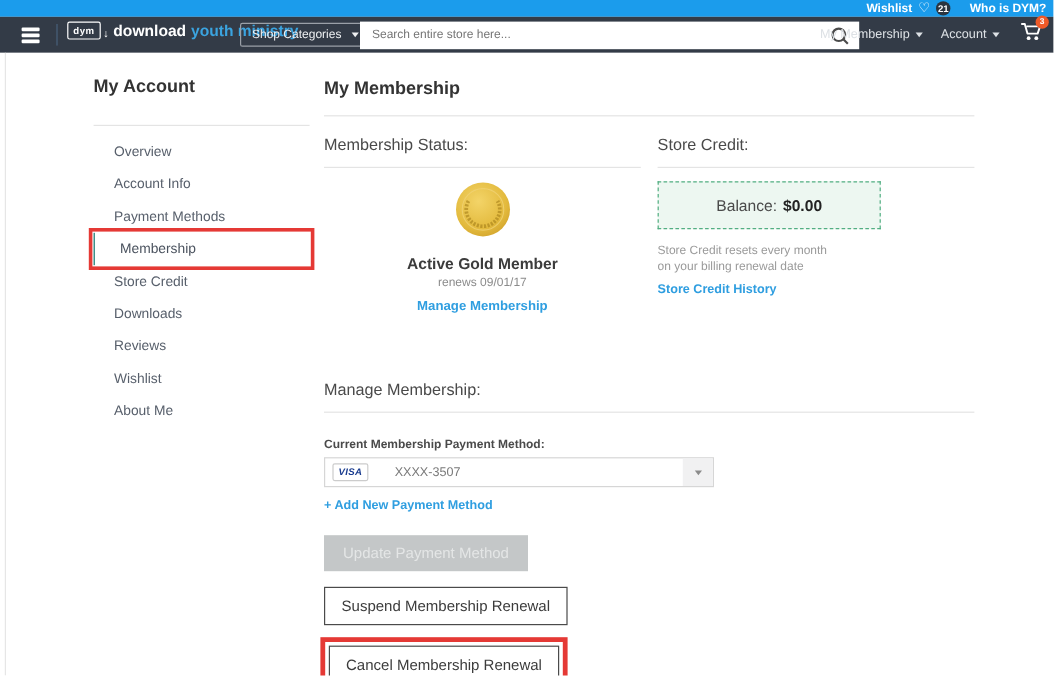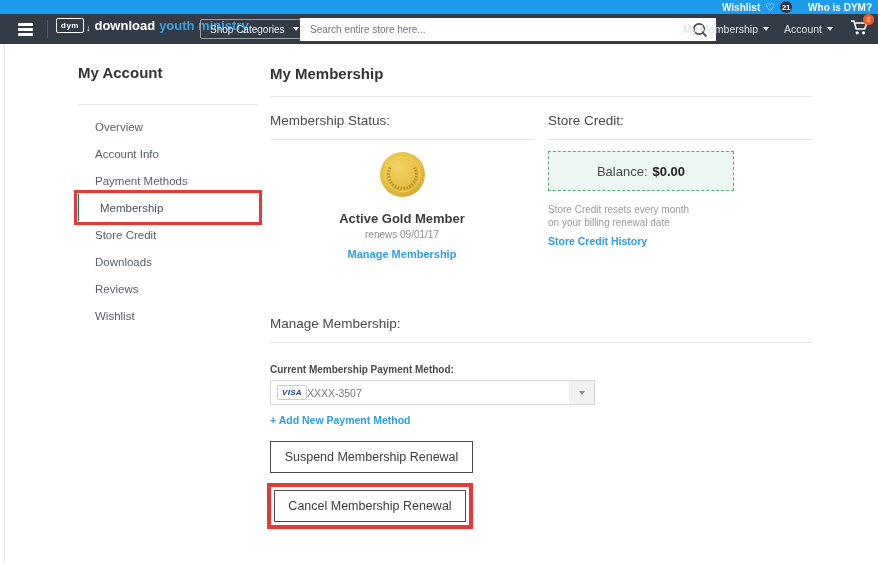--- a/index.html
+++ b/index.html
@@ -97,21 +97,21 @@
   .manage { margin-top:46px; }
   .pm-label { font-size:10px; font-weight:700; color:#4a4a4a; margin-top:21px; }
   .pm-select {
     margin-top:5px; width:325px; height:25px; border:1px solid #d6d6d6; background:#fff;
     display:flex; align-items:center; position:relative; cursor:pointer;
   }
   .visa-badge {
     margin-left:6px; border:1px solid #ccc; border-radius:2px; background:#fff;
     font-size:8px; font-weight:800; font-style:italic; color:#1a3c8f; padding:2px 4px; letter-spacing:.3px;
   }
-  .pm-number { font-size:10.5px; color:#7a7a7a; margin-left:0; }
+  .pm-number { font-size:10.5px; color:#7a7a7a; margin-left:22px; }
   .pm-arrow {
     position:absolute; right:0; top:0; width:25px; height:100%; background:#f1f1f2;
     display:flex; align-items:center; justify-content:center; color:#8b8b8b;
   }
   .add-link { margin-top:9px; font-size:10.5px; }
 
   button { font-family:"Liberation Sans","DejaVu Sans",sans-serif; display:block; cursor:pointer; }
   .btn-update {
     margin-top:17px; width:170px; height:30px; background:#c4c7c8; border:none;
     color:#e4e6e6; font-size:12.5px;
@@ -188,20 +188,21 @@
     <h2>My Account</h2>
     <div class="divider"></div>
     <div class="side-item">Overview</div>
     <div class="side-item">Account Info</div>
     <div class="side-item">Payment Methods</div>
     <div class="side-item active">Membership</div>
     <div class="side-item">Store Credit</div>
     <div class="side-item">Downloads</div>
     <div class="side-item">Reviews</div>
     <div class="side-item">Wishlist</div>
+    <div class="side-item">About Me</div>
   </div>
 
   <div class="main">
     <h1>My Membership</h1>
 
     <div class="cols">
 
       <div class="col">
         <div class="section-head">Membership Status:</div>
         <div class="status-body">
@@ -242,17 +243,18 @@
       <div class="pm-label">Current Membership Payment Method:</div>
       <div class="pm-select">
         <span class="visa-badge">VISA</span>
         <span class="pm-number">XXXX-3507</span>
         <span class="pm-arrow">
             <span class="caret"></span>
           </span>
       </div>
       <div class="blue-link add-link">+ Add New Payment Method</div>
 
+      <button class="btn-update">Update Payment Method</button>
       <button class="btn-suspend">Suspend Membership Renewal</button>
       <button class="btn-cancel">Cancel Membership Renewal</button>
     </div>
   </div>
 </div>
 
 </body></html>

